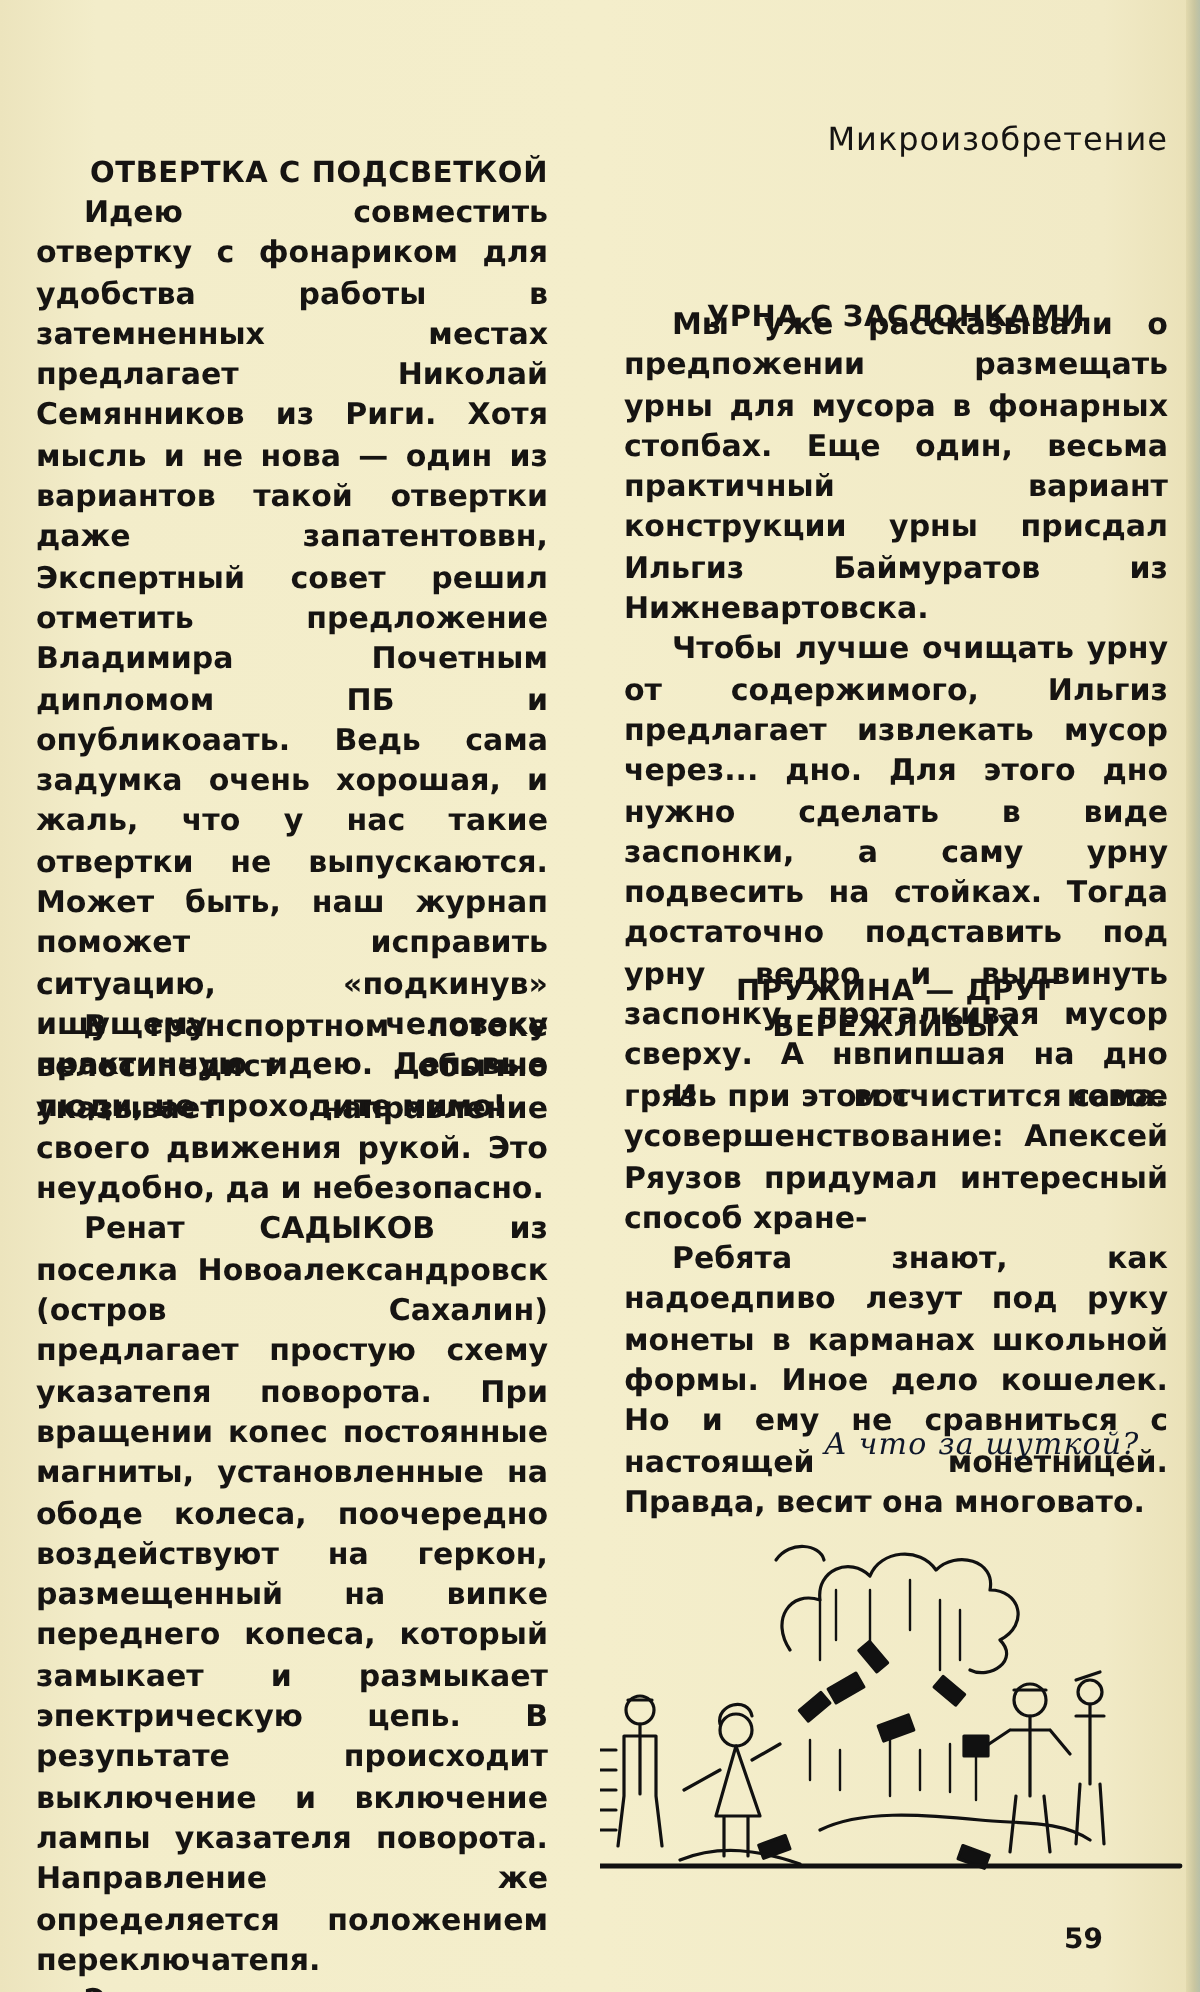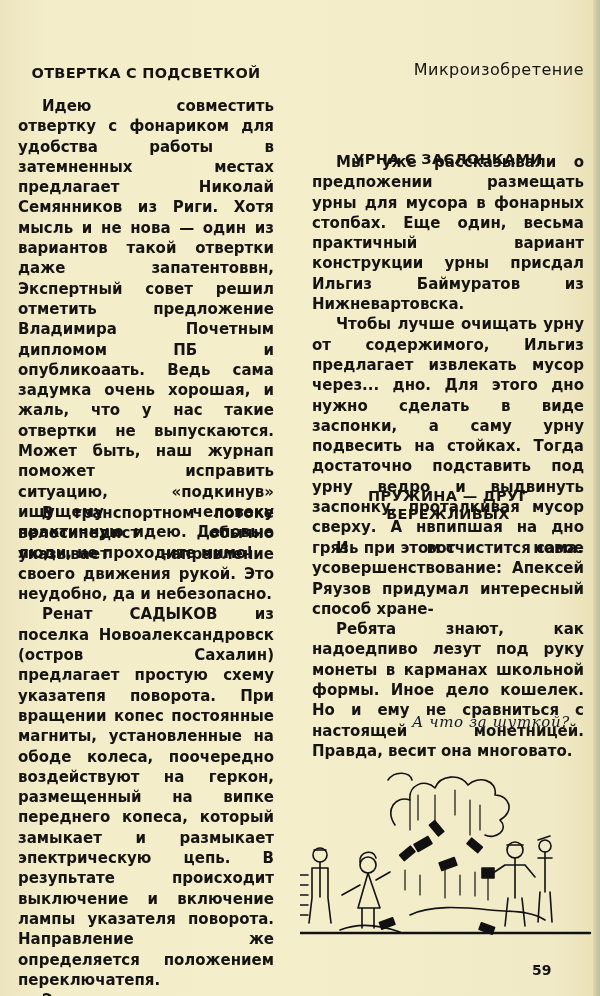--- a/index.html
+++ b/index.html
@@ -43,21 +43,21 @@
   .page-number {
     position:absolute; left:532px; top:962px; font-weight:bold; font-size:14px;
   }
 </style>
 </head>
 <body>
 
 <div class="page-edge"></div>
 
 <div class="col col-left" style="height:996px;">
-  <div class="section-head" style="top:64px;">ОТВЕРТКА С ПОДСВЕТКОЙ</div>
+  <div class="section-head" style="top:78px;text-align:right;">ОТВЕРТКА С ПОДСВЕТКОЙ</div>
   <div class="body-text" style="top:96px;">
     <p>Идею совместить отвертку с фонариком для удобства работы в затемненных местах предлагает Николай Семянников из Риги. Хотя мысль и не нова — один из вариантов такой отвертки даже запатентоввн, Экспертный совет решил отметить предложение Владимира Почетным дипломом ПБ и опубликоаать. Ведь сама задумка очень хорошая, и жаль, что у нас такие отвертки не выпускаются. Может быть, наш журнап поможет исправить ситуацию, «подкинув» ищущему человеку практичную идею. Деповые люди, не проходите мимо!</p>
   </div>
 
   <div class="body-text" style="top:503px;">
     <p>В транспортном потоке велосипедист обычно указывает направление своего движения рукой. Это неудобно, да и небезопасно.</p>
     <p>Ренат САДЫКОВ из поселка Новоалександровск (остров Сахалин) предлагает простую схему указатепя поворота. При вращении копес постоянные магниты, установленные на ободе колеса, поочередно воздействуют на геркон, размещенный на випке переднего копеса, который замыкает и размыкает эпектрическую цепь. В резупьтате происходит выключение и включение лампы указателя поворота. Направление же определяется положением переключатепя.</p>
     <p>Электрическая схема устройства расположения элементов на велосипеде показана на рисунке.</p>
   </div>
 </div>

